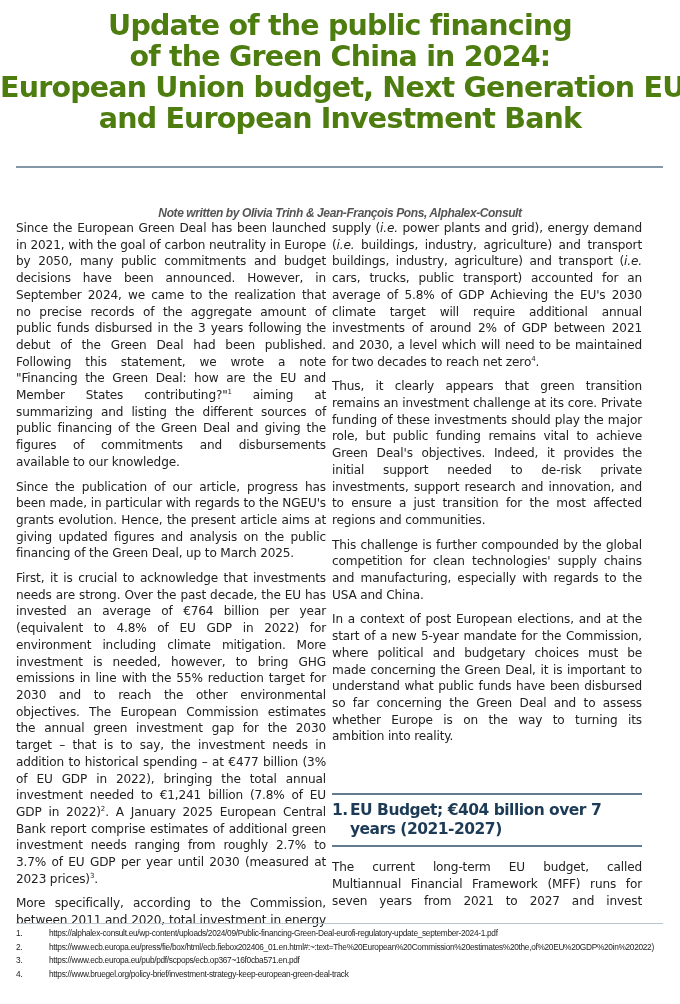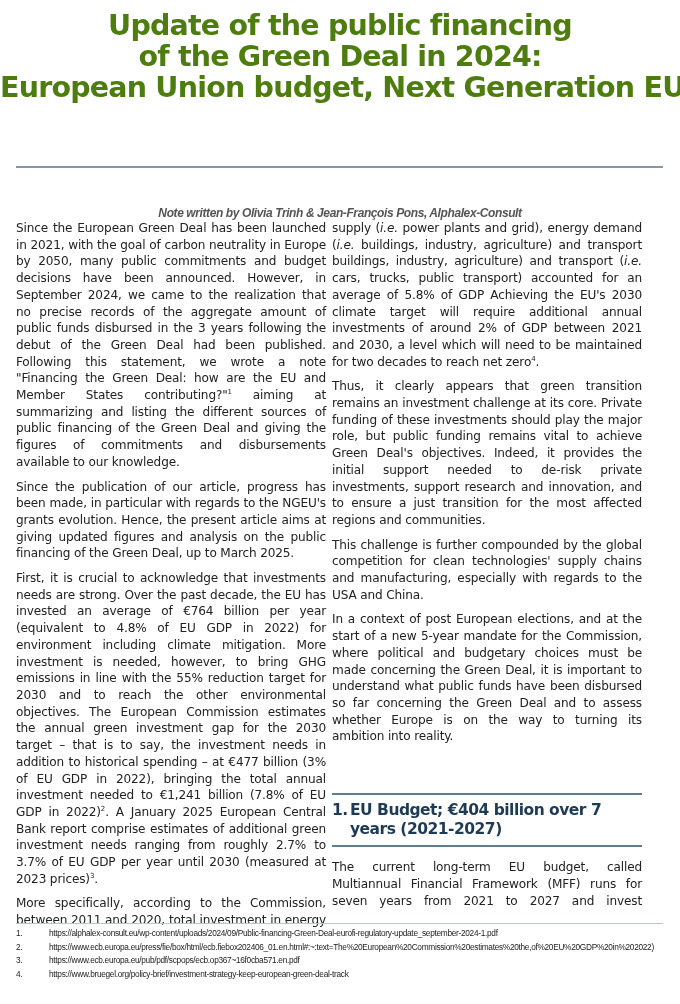--- a/index.html
+++ b/index.html
@@ -20,22 +20,23 @@
   .footnotes { position: absolute; left: 16px; top: 928px; width: 650px; font-family: "Liberation Sans", sans-serif; font-size: 8.3px; line-height: 10.5px; color: #222; letter-spacing: -0.3px; }
   .footnotes .fn { display: flex; margin-bottom: 3px; }
   .footnotes .fn-num { flex: none; width: 9px; }
   .footnotes .fn-text { word-break: break-all; margin-left: 24px; }
 </style>
 </head>
 <body>
 
 <div class="title">
   <div>Update of the public financing</div>
-  <div>of the Green Deal in 2024:</div>
+  <div>of the Green China in 2024:</div>
   <div>European Union budget, Next Generation EU</div>
+  <div>and European Investment Bank</div>
 </div>
 
 <div class="rule-top"></div>
 
 <div class="byline">Note written by Olivia Trinh &amp; Jean-François Pons, Alphalex-Consult</div>
 
 <div class="col col-left">
   <p><span>Since the European Green Deal has been launched in 2021, with the goal of carbon neutrality in Europe by 2050, many public commitments and budget decisions have been announced. However, in September 2024, we came to the realization that no precise records of the aggregate amount of public funds disbursed in the 3 years following the debut of the Green Deal had been published. Following this statement, we wrote a note "Financing the Green Deal: how are the EU and Member States contributing?"</span><sup>1</sup><span> aiming at summarizing and listing the different sources of public financing of the Green Deal and giving the figures of commitments and disbursements available to our knowledge.</span></p>
   <p>Since the publication of our article, progress has been made, in particular with regards to the NGEU's grants evolution. Hence, the present article aims at giving updated figures and analysis on the public financing of the Green Deal, up to March 2025.</p>
   <p><span>First, it is crucial to acknowledge that investments needs are strong. Over the past decade, the EU has invested an average of €764 billion per year (equivalent to 4.8% of EU GDP in 2022) for environment including climate mitigation. More investment is needed, however, to bring GHG emissions in line with the 55% reduction target for 2030 and to reach the other environmental objectives. The European Commission estimates the annual green investment gap for the 2030 target – that is to say, the investment needs in addition to historical spending – at €477 billion (3% of EU GDP in 2022), bringing the total annual investment needed to €1,241 billion (7.8% of EU GDP in 2022)</span><sup>2</sup><span>. A January 2025 European Central Bank report comprise estimates of additional green investment needs ranging from roughly 2.7% to 3.7% of EU GDP per year until 2030 (measured at 2023 prices)</span><sup>3</sup><span>.</span></p>

